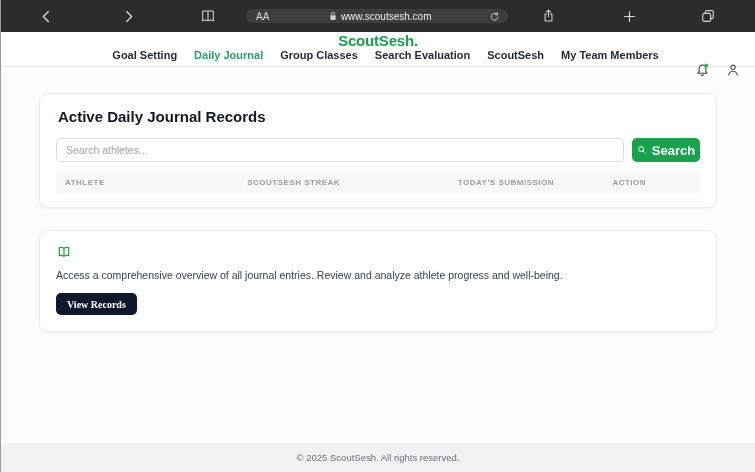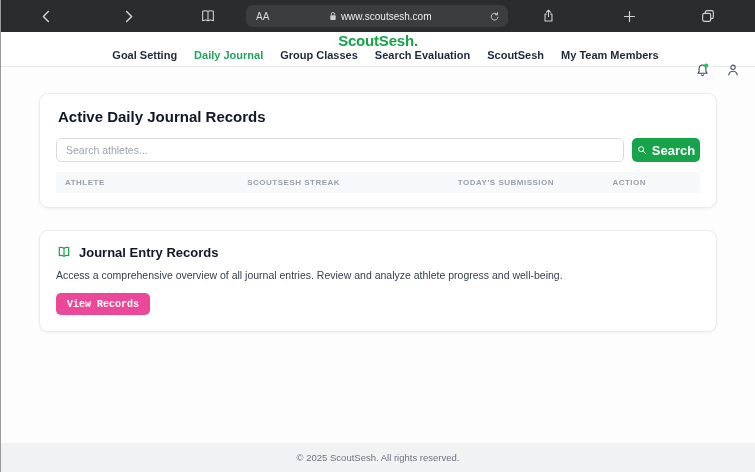--- a/index.html
+++ b/index.html
@@ -15,21 +15,21 @@
   .toolbar {
     height:32px; background:#2b2c2e; display:flex; align-items:center;
     flex-shrink:0;
   }
   .tb-btn { width:24px; height:24px; display:flex; align-items:center; justify-content:center; cursor:pointer; }
   .tb-btn svg { display:block; }
   .tb-back { margin-left:33px; }
   .tb-fwd  { margin-left:58px; }
   .tb-book { margin-left:56px; }
   .url-pill {
-    margin-left:26px; width:262px; height:22px; background:#3c3d3f;
+    margin-left:26px; width:262px; height:14px; background:#3c3d3f;
     border-radius:7px; display:flex; align-items:center; color:#e4e4e6;
     font-size:10px;
   }
   .url-reader { padding:0 10px; font-size:10px; color:#d9d9db; letter-spacing:0; cursor:pointer; }
   .url-center { flex:1; display:flex; align-items:center; justify-content:center; gap:4px; cursor:pointer; }
   .url-text { font-size:10px; color:#ececee; }
   .url-reload { padding:0 8px; cursor:pointer; display:flex; align-items:center; }
   .tb-share { margin-left:28px; }
   .tb-plus  { margin-left:57px; }
   .tb-tabs  { margin-left:55px; }
@@ -70,23 +70,23 @@
   }
   .th {
     font-size:8px; font-weight:600; color:#9aa1ab; letter-spacing:0.5px;
     padding-left:9px; white-space:nowrap;
   }
   .card-records { margin-top:22px; padding:13px 16px 16px; }
   .records-title-row { display:flex; align-items:center; gap:7px; }
   .records-title { font-size:13px; font-weight:700; color:#111827; }
   .records-desc { margin-top:9px; font-size:10.5px; color:#374151; }
   .view-btn {
-    margin-top:12px; height:22px; padding:0 11px; background:#ec4899; border:none;
+    margin-top:12px; height:22px; padding:0 11px; background:#0f172a; border:none;
     border-radius:5px; color:#fff; font-size:10px; font-weight:600; cursor:pointer;
-    font-family:Liberation Mono, monospace;
+    font-family:Liberation Serif, serif;
   }
   
   .footer {
     height:29px; background:#f1f2f4; display:flex; align-items:center;
     justify-content:center; flex-shrink:0;
   }
   .footer-text { font-size:9.5px; color:#6b7280; }
 </style>
 </head>
 <body>
@@ -190,21 +190,20 @@
       <span class="th">ACTION</span>
     </div>
   </div>
 
   <div class="card card-records">
     <div class="records-title-row">
       <svg width="16" height="16" viewBox="0 0 24 24">
           <path d="M12 6.2 C10.1 5 7.6 4.7 5 5.2 V17.4 C7.6 16.9 10.1 17.2 12 18.4 C13.9 17.2 16.4 16.9 19 17.4 V5.2 C16.4 4.7 13.9 5 12 6.2 Z" stroke="#16a34a" stroke-width="1.8" fill="none" stroke-linejoin="round"></path>
           <path d="M12 6.2 V18.4" stroke="#16a34a" stroke-width="1.8"></path>
         </svg>
-      <span class="records-title">Journal Entry Records</span>
     </div>
     <p class="records-desc">Access a comprehensive overview of all journal entries. Review and analyze athlete progress and well-being.</p>
     <button class="view-btn">View Records</button>
   </div>
 
 </div>
 
 <div class="footer">
   <span class="footer-text">© 2025 ScoutSesh. All rights reserved.</span>
 </div>

